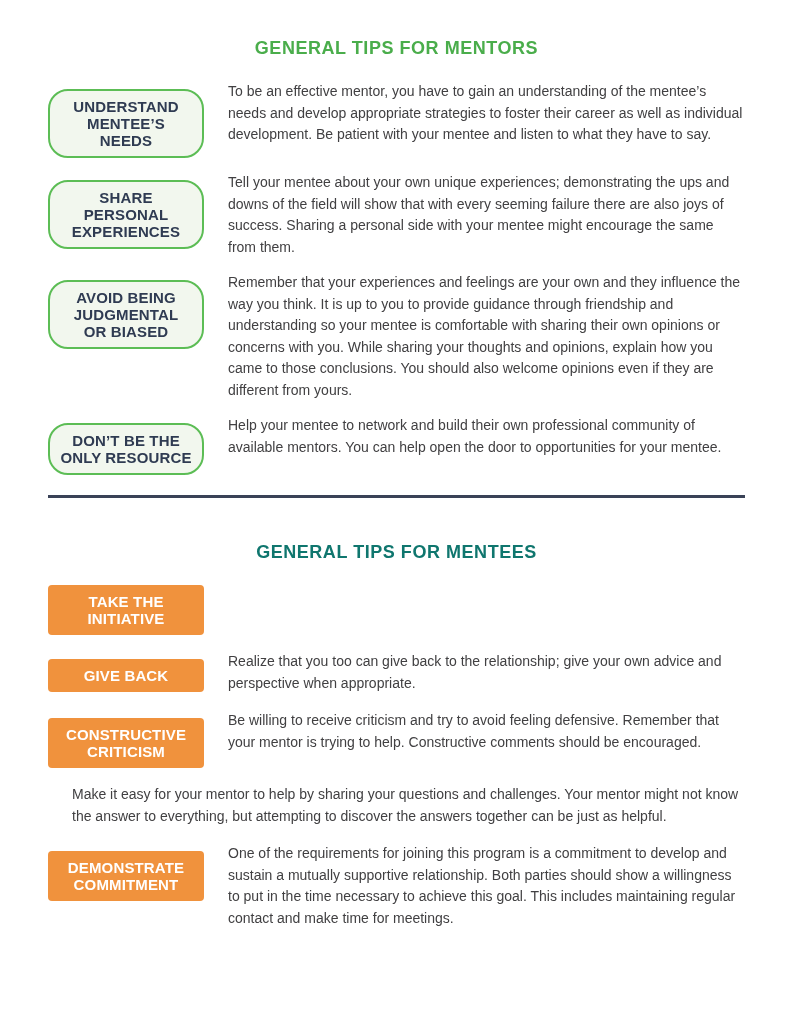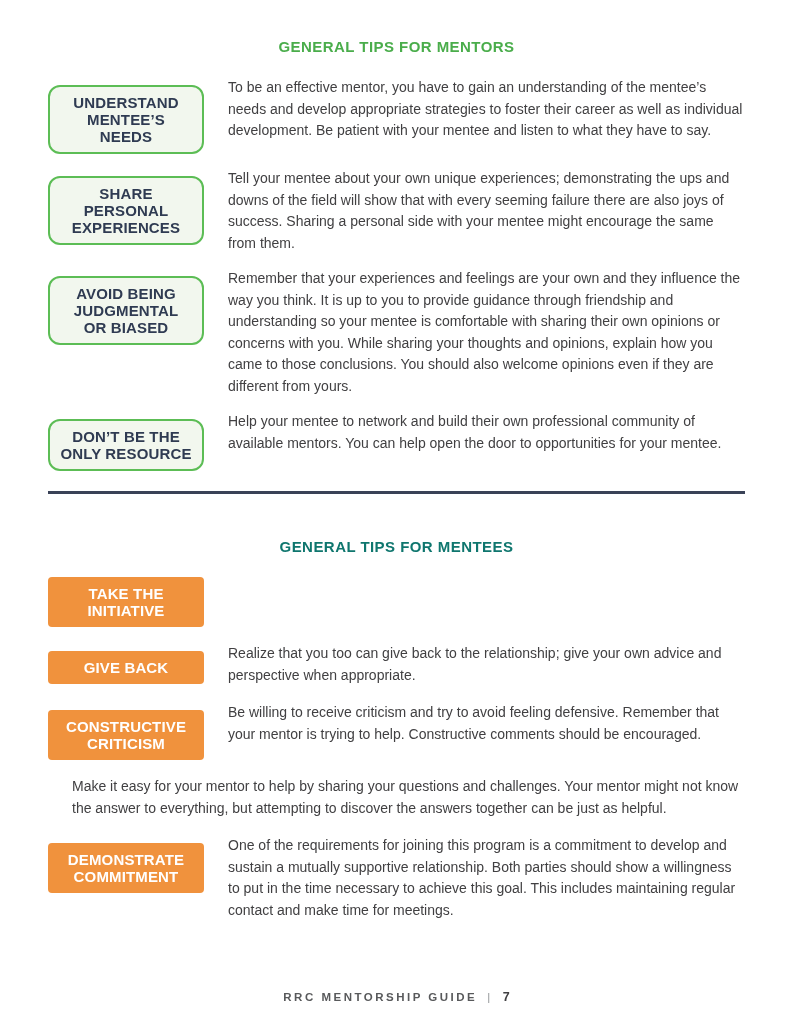--- a/index.html
+++ b/index.html
@@ -10,42 +10,42 @@
     margin: 0 auto;
     padding: 38px 46px 16px 48px;
     display: flex;
     flex-direction: column;
     font-family: "Liberation Sans", sans-serif;
     background: #ffffff;
     overflow: hidden;
   }
   .section-heading {
     text-align: center;
-    font-size: 15px;
+    font-size: 18px;
     font-weight: 700;
     letter-spacing: 0.03em;
     margin: 0;
   }
   .heading-green { color: #4aad4b; }
   .heading-orange { color: #0f766e; }
   .heading-green { margin-bottom: 22px; }
   .heading-orange { margin-top: 44px; margin-bottom: 14px; }
 
   .row {
     display: flex;
     align-items: flex-start;
   }
   .row.mentor-row { margin-bottom: 14px; }
   .row.mentee-row { margin-bottom: 16px; }
 
   .tag {
     flex: 0 0 156px;
     width: 156px;
     margin-top: 8px;
-    border-radius: 12px;
+    border-radius: 20px;
     text-align: center;
     font-weight: 700;
     font-size: 15px;
     line-height: 17px;
     padding: 7px 4px;
     white-space: pre-line;
     letter-spacing: 0.01em;
   }
   .tag.green {
     background: #f2f7ee;
@@ -144,19 +144,14 @@
   <div class="row mentee-row">
     <p class="body-text">Make it easy for your mentor to help by sharing your questions and challenges. Your mentor might not know the answer to everything, but attempting to discover the answers together can be just as helpful.</p>
   </div>
 
   <div class="row mentee-row">
     <div class="tag orange">DEMONSTRATE
 COMMITMENT</div>
     <p class="body-text">One of the requirements for joining this program is a commitment to develop and sustain a mutually supportive relationship. Both parties should show a willingness to put in the time necessary to achieve this goal. This includes maintaining regular contact and make time for meetings.</p>
   </div>
 
-  <div class="footer">
-    <span>RRC MENTORSHIP GUIDE</span>
-    <span class="sep">|</span>
-    <span class="page-num">7</span>
-  </div>
 
 </div>
 
 </body></html>

